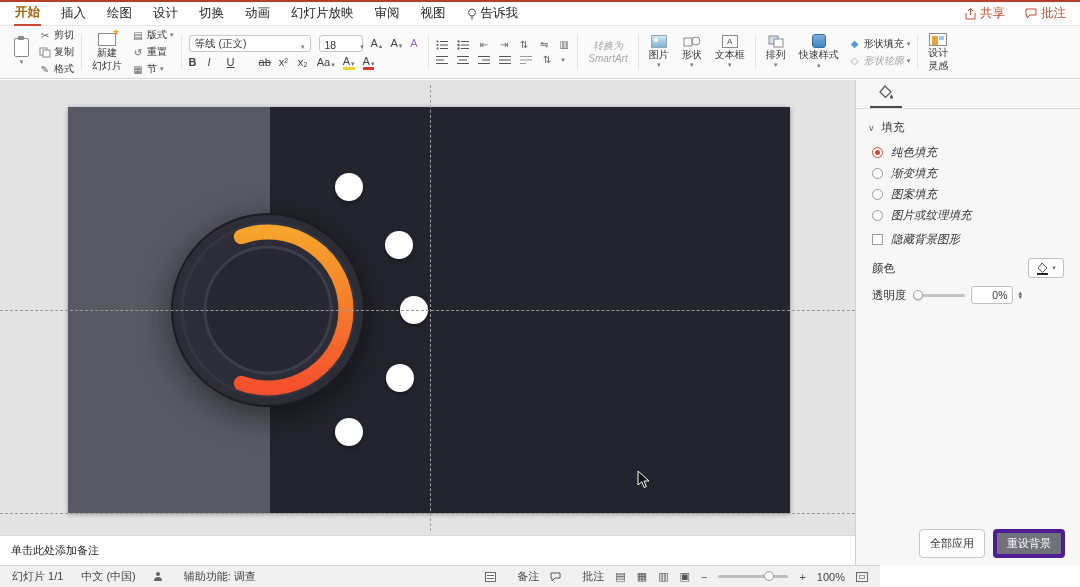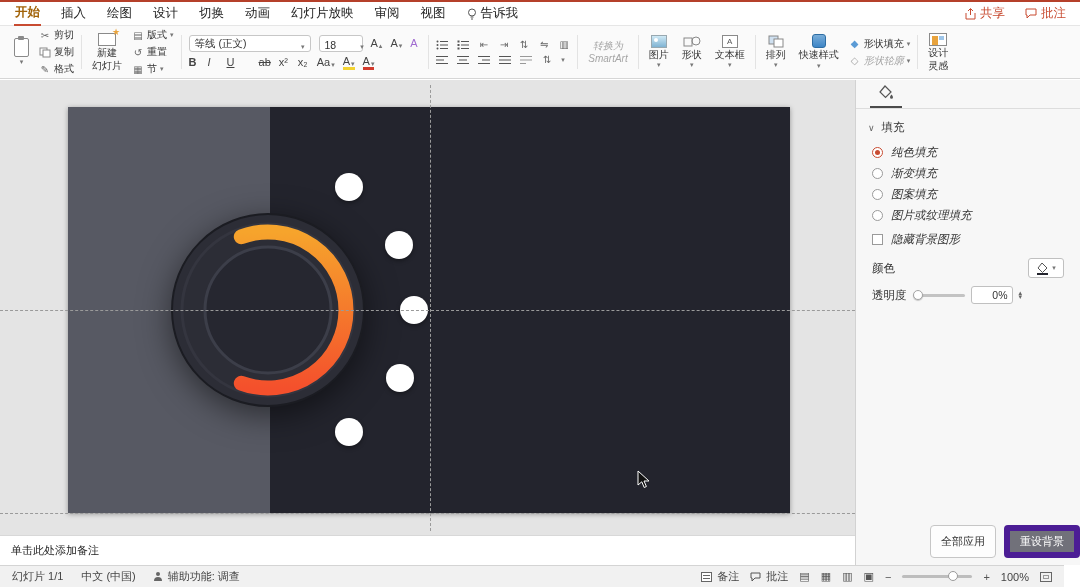--- a/index.html
+++ b/index.html
@@ -75,29 +75,29 @@
   .radio.checked { border-color:#c84b31; }
   .radio.checked::after { content:""; position:absolute; left:2px; top:2px; width:5px; height:5px; border-radius:50%; background:#c84b31; }
   .checkbox { width:11px; height:11px; border:1px solid #9a9a9a; background:#fff; flex:0 0 auto; }
   .prow { display:flex; align-items:center; padding:8px 16px 0; gap:6px; }
   .prow .plabel { flex:1; }
   .color-btn { width:36px; height:20px; border:1px solid #c0c0c0; border-radius:3px; background:#fff; display:flex; align-items:center; justify-content:center; gap:3px; }
   .track { width:52px; height:3px; background:#c3c3c3; border-radius:2px; position:relative; }
   .thumb { position:absolute; left:0; top:-4px; width:10px; height:10px; border-radius:50%; background:#fff; border:1px solid #a5a5a5; box-shadow:0 1px 1px rgba(0,0,0,.2); }
   .spin { width:42px; height:18px; border:1px solid #c0c0c0; border-radius:3px; background:#fff; display:flex; align-items:center; justify-content:flex-end; padding:0 4px; font-size:10.5px; }
   .stepper { display:flex; flex-direction:column; line-height:.55; font-size:7px; color:#666; }
-  .panel-bottom { position:absolute; bottom:7px; right:0; display:flex; gap:8px; }
+  .panel-bottom { position:absolute; bottom:7px; right:15px; display:flex; gap:8px; }
   .btn-light { border:1px solid #c6c6c6; background:#fdfdfd; border-radius:4px; padding:3px 10px; font-size:11px; color:#333; }
-  .btn-dark { border:6px solid #4c1d95; background:#71717a; border-radius:4px; padding:3px 10px; font-size:11px; color:#fff; }
+  .btn-dark { border:4px solid #4c1d95; background:#71717a; border-radius:4px; padding:3px 10px; font-size:11px; color:#fff; }
 
   
-  .statusbar { position:absolute; left:0; bottom:0; width:1064px; height:22px; background:#f1f1f1; border-top:1px solid #d4d4d4;
+  .statusbar { position:absolute; left:0; bottom:0; width:880px; height:22px; background:#f1f1f1; border-top:1px solid #d4d4d4;
     display:flex; align-items:center; padding:0 12px; gap:18px; font-size:11px; color:#444; }
   .sb-right { margin-left:auto; display:flex; align-items:center; gap:11px; }
-  .sb-item { display:flex; align-items:center; gap:5px; }
+  .sb-item { display:flex; align-items:center; gap:21px; }
   .vico { font-size:11px; color:#555; }
   .ztrack { width:70px; height:3px; background:#bdbdbd; border-radius:2px; position:relative; }
   .zthumb { position:absolute; left:46px; top:-4px; width:10px; height:10px; border-radius:50%; background:#fff; border:1px solid #9a9a9a; }
   .fit { width:12px; height:10px; border:1px solid #666; position:relative; }
   .fit::after { content:""; position:absolute; left:2px; top:2px; right:2px; bottom:2px; border:1px solid #999; }
   .person { width:9px; height:9px; position:relative; }
   .person::before { content:""; position:absolute; left:2.5px; top:0; width:4px; height:4px; border-radius:50%; background:#666; }
   .person::after { content:""; position:absolute; left:0.5px; bottom:0; width:8px; height:4px; border-radius:4px 4px 0 0; background:#666; }
   .noteico { width:11px; height:10px; border:1px solid #666; position:relative; background:#fff; }
   .noteico::after { content:""; position:absolute; left:1px; top:2px; right:1px; height:5px;

